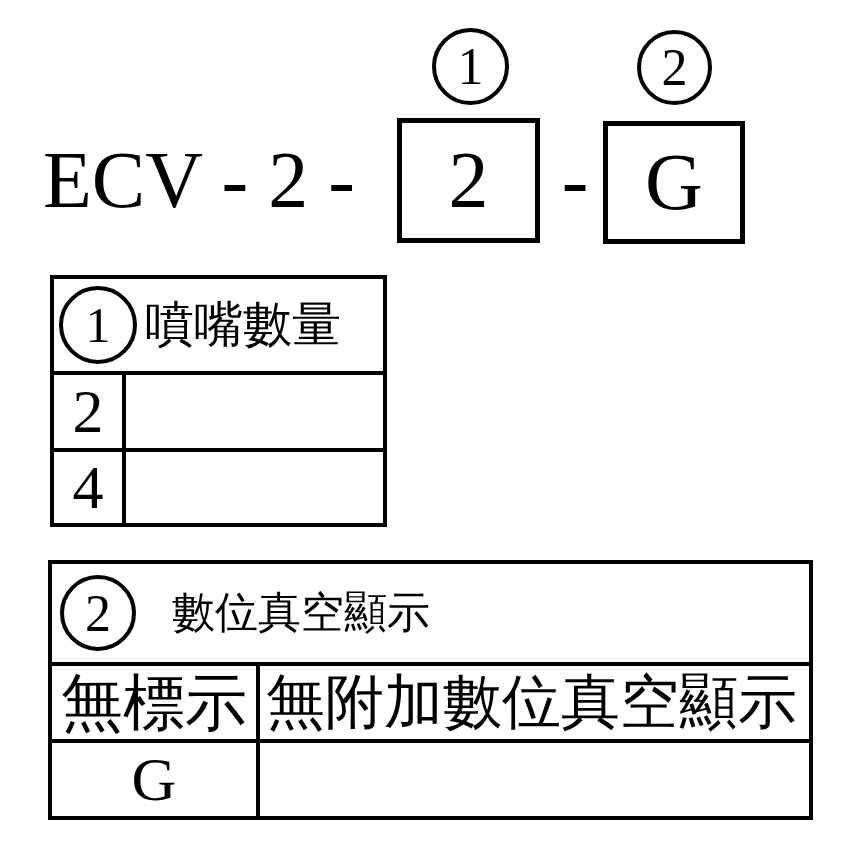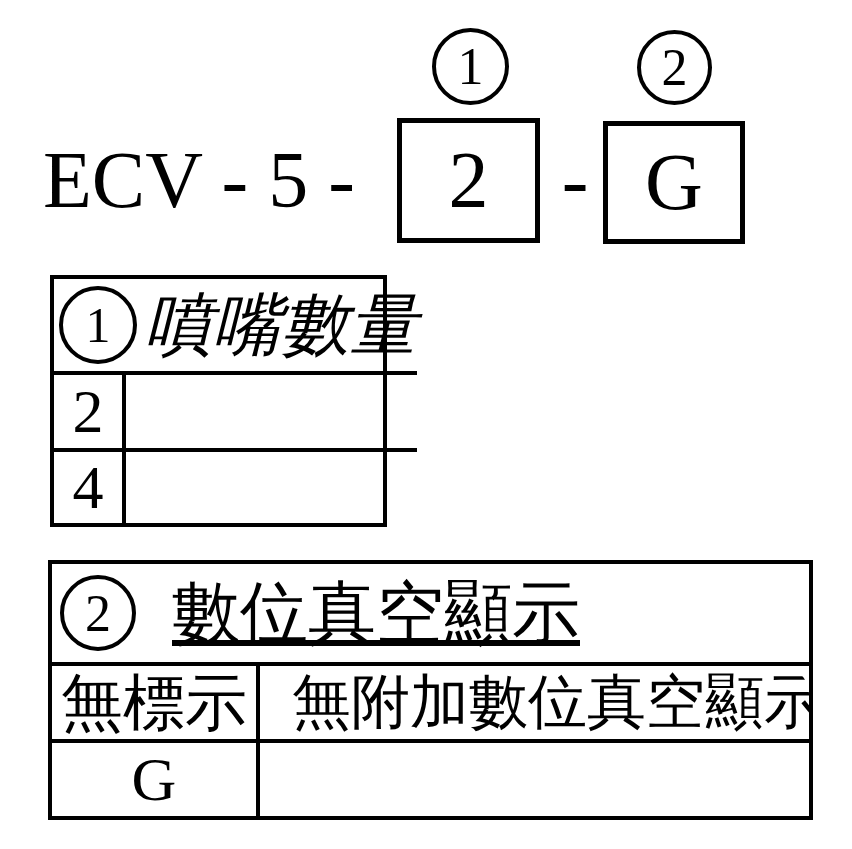--- a/index.html
+++ b/index.html
@@ -79,47 +79,47 @@
   .t-row .cell.code { border-right: 4px solid #000; }
   .t-row.rule-bottom { border-bottom: 4px solid #000; }
 
   
   .table1 {
     left: 50px; top: 275px; width: 337px; height: 252px;
     grid-template-rows: 96px 77px 1fr;
   }
   .table1 .t-header { padding-left: 5px; gap: 8px; }
   .table1 .h-circle { width: 78px; height: 78px; font-size: 50px; }
-  .table1 .h-title  { font-size: 68px; white-space: nowrap; font-style: italic; }
+  .table1 .h-title  { font-size: 49px; white-space: nowrap; }
   .table1 .t-row { grid-template-columns: 72px 1fr; }
   .table1 .cell { font-size: 62px; }
 
   
   .table2 {
     left: 48px; top: 560px; width: 765px; height: 260px;
     grid-template-rows: 102px 77px 1fr;
   }
   .table2 .t-header { padding-left: 8px; gap: 36px; }
   .table2 .h-circle { width: 76px; height: 76px; font-size: 52px; }
-  .table2 .h-title  { font-size: 68px; white-space: nowrap; text-decoration: underline; }
-  .table2 .t-row { grid-template-columns: 208px 1fr; gap: 8px; }
+  .table2 .h-title  { font-size: 43px; white-space: nowrap; }
+  .table2 .t-row { grid-template-columns: 208px 1fr; }
   .table2 .cell.code { font-size: 62px; }
   .table2 .cell.desc {
     font-size: 59px;
     justify-content: flex-start;
-    padding-left: 24px;
+    padding-left: 6px;
     border-radius: 28px;
   }
 </style>
 </head>
 <body>
 
 <div class="canvas">
 
-  <div class="model-prefix">ECV - 5 -</div>
+  <div class="model-prefix">ECV - 2 -</div>
 
   <div class="badge-circle badge1">
     <span>1</span>
   </div>
   <div class="code-box box1">
     <span>2</span>
   </div>
 
   <div class="dash-sep">-</div>
 

